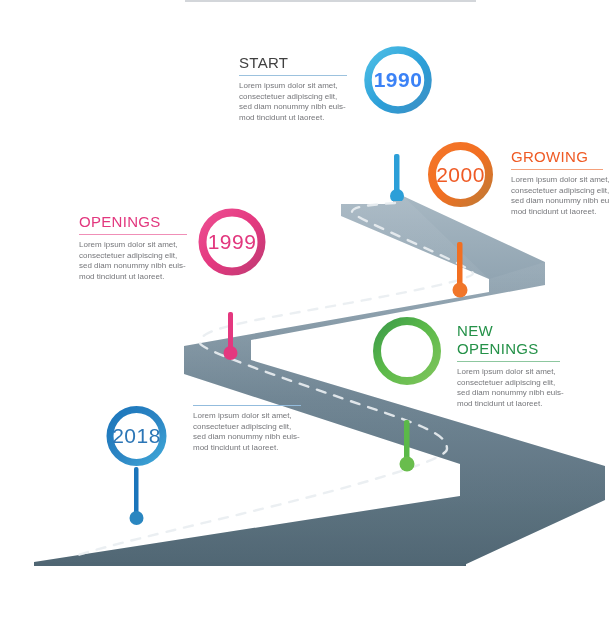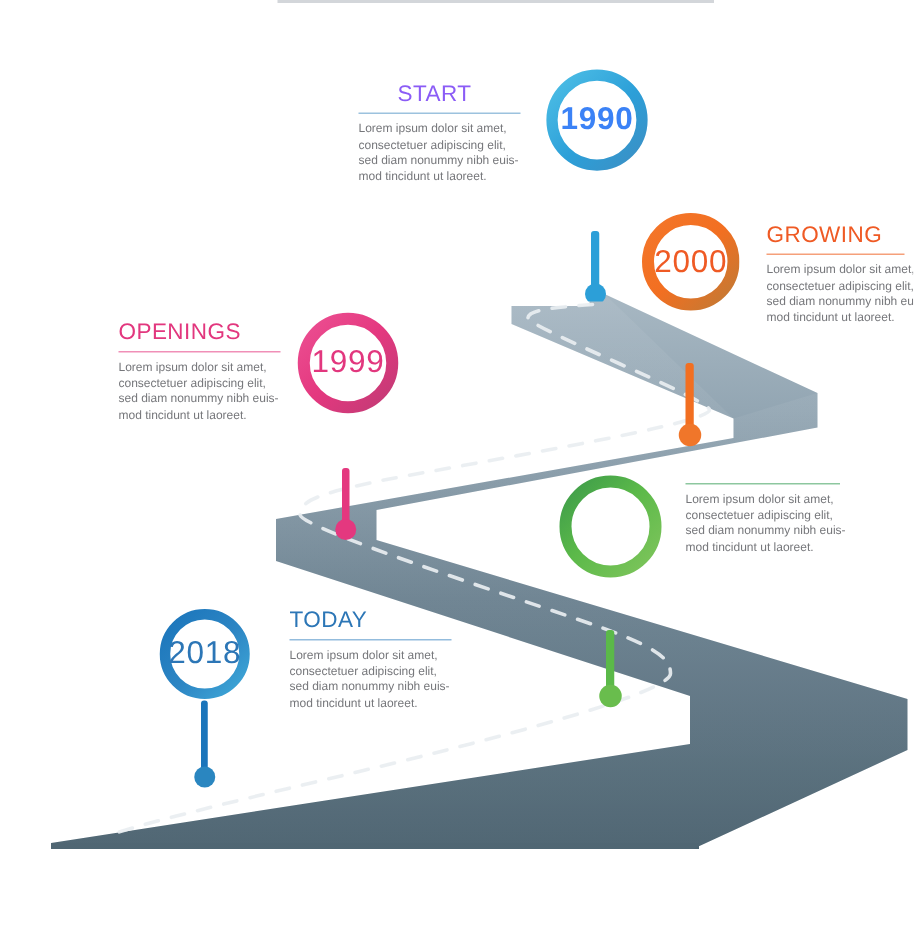--- a/index.html
+++ b/index.html
@@ -173,21 +173,21 @@
       </defs>
       <rect x="30" y="108" width="5.5" height="42" rx="2" fill="#2c9fd8"></rect>
       <circle cx="33" cy="150" r="7" fill="#2c9fd8"></circle>
       <circle cx="34" cy="34" r="30" fill="none" stroke="url(#gStart)" stroke-width="7.5"></circle>
       <circle cx="34" cy="34" r="25" fill="#ffffff"></circle>
     </svg>
     <div class="pin-year" style="left:0; top:0; width:68px; height:68px; color:#3b82f6;font-weight:bold;">1990</div>
   </div>
 
   <div class="block" style="left:239px; top:54px; width:108px; text-align:left;">
-    <div class="block-title" style="color:#8b5cf6;margin-left:26px;">START</div>
+    <div class="block-title" style="color:#404040;">START</div>
     <div class="block-rule" style="background:#9cc2de;"></div>
     <div class="block-body">
       <div>Lorem ipsum dolor sit amet,</div>
       <div>consectetuer adipiscing elit,</div>
       <div>sed diam nonummy nibh euis-</div>
       <div>mod tincidunt ut laoreet.</div>
     </div>
   </div>
 
   <div class="pin" style="left:428px; top:142px; width:65px; height:158px;">
@@ -256,20 +256,21 @@
         </linearGradient>
       </defs>
       <rect x="32" y="104" width="5.5" height="42" rx="2" fill="#5bb949"></rect>
       <circle cx="35" cy="148" r="7.5" fill="#69bd4d"></circle>
       <circle cx="35" cy="35" r="30" fill="none" stroke="url(#gNew)" stroke-width="8"></circle>
       <circle cx="35" cy="35" r="25" fill="#ffffff"></circle>
     </svg>
   </div>
 
   <div class="block" style="left:457px; top:322px; width:112px; text-align:left;">
+    <div class="block-title" style="color:#249148;">NEW OPENINGS</div>
     <div class="block-rule" style="background:#8dc79f; width:103px;"></div>
     <div class="block-body">
       <div>Lorem ipsum dolor sit amet,</div>
       <div>consectetuer adipiscing elit,</div>
       <div>sed diam nonummy nibh euis-</div>
       <div>mod tincidunt ut laoreet.</div>
     </div>
   </div>
 
   <div class="pin" style="left:104px; top:405px; width:68px; height:122px;">
@@ -283,21 +284,20 @@
       </defs>
       <rect x="30" y="62" width="4.5" height="50" rx="2" fill="#1b75bb"></rect>
       <circle cx="32.5" cy="113" r="7" fill="#2a86c0"></circle>
       <circle cx="32.5" cy="31" r="26.5" fill="none" stroke="url(#gToday)" stroke-width="7"></circle>
       <circle cx="32.5" cy="31" r="22" fill="#ffffff"></circle>
     </svg>
     <div class="pin-year" style="left:0; top:0; width:65px; height:62px; color:#2c76b6;">2018</div>
   </div>
 
   <div class="block" style="left:193px; top:405px; width:108px; text-align:left;">
-    <div class="block-title" style="color:#2c76b6;">TODAY</div>
     <div class="block-rule" style="background:#93bcdd;"></div>
     <div class="block-body">
       <div>Lorem ipsum dolor sit amet,</div>
       <div>consectetuer adipiscing elit,</div>
       <div>sed diam nonummy nibh euis-</div>
       <div>mod tincidunt ut laoreet.</div>
     </div>
   </div>
 
 </div>

